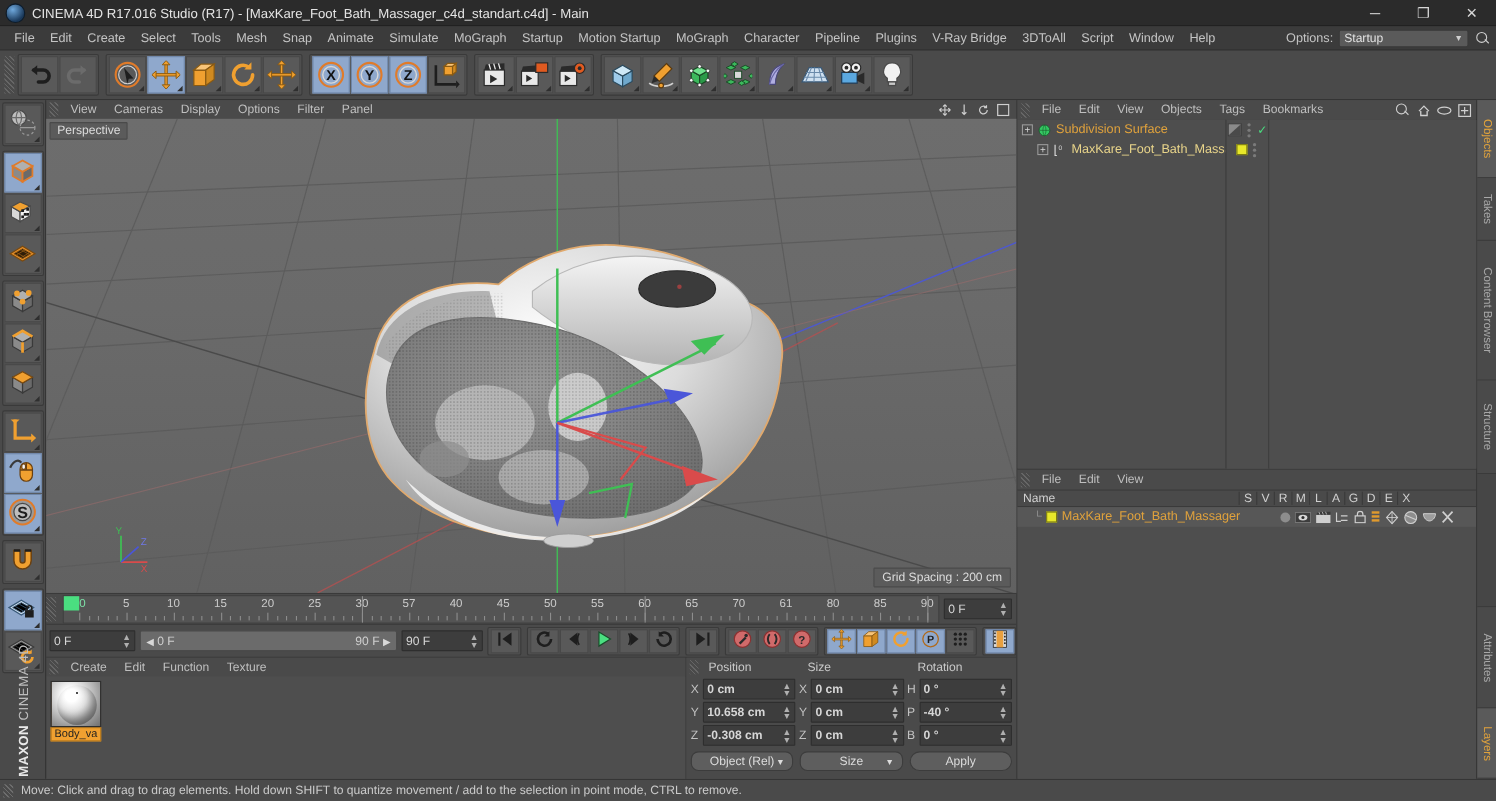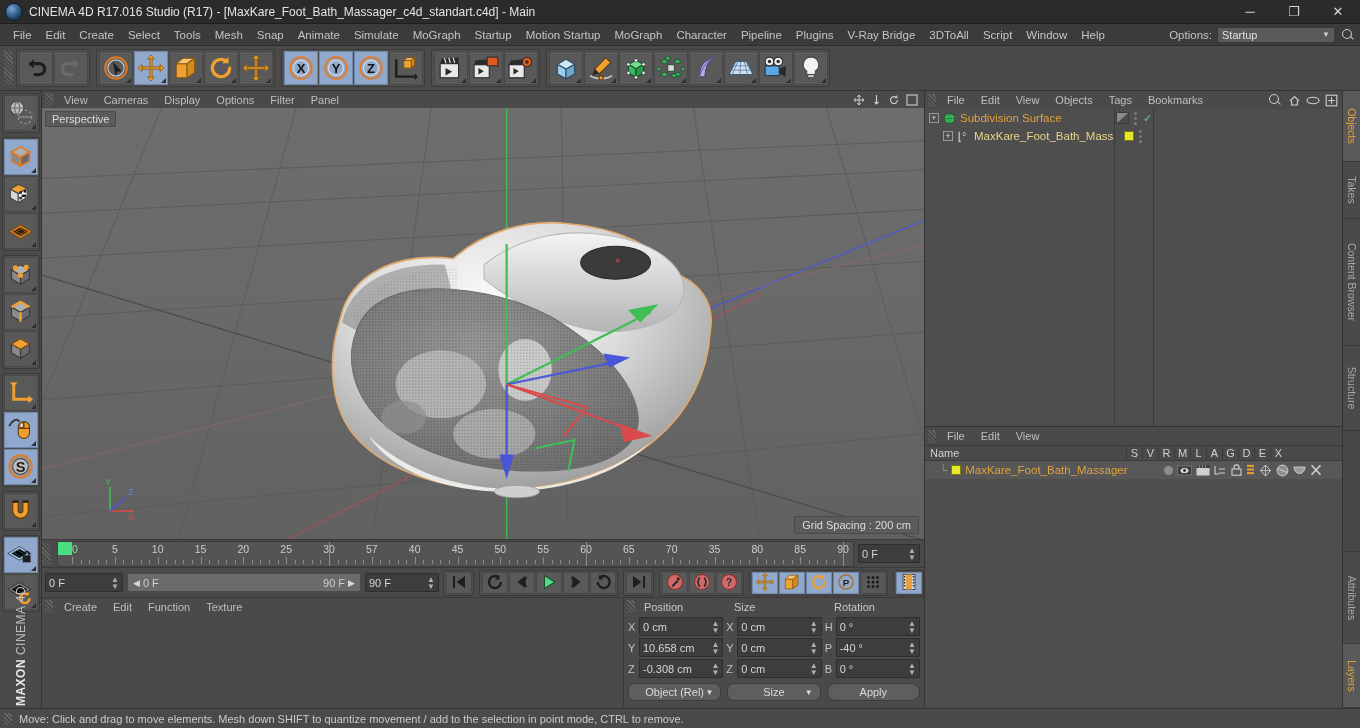--- a/index.html
+++ b/index.html
@@ -168,21 +168,21 @@
   .swatch .name{
     background:#f0a030;color:#1f1f1f;font-size:10px;text-align:center;
     padding:0 1px;border:1px solid #b87a1d;white-space:nowrap;overflow:hidden;
   }
   #coordpane{ width:300px;flex:none;display:flex;flex-direction:column;background:#4a4a4a; }
   #coordhdr{ height:17px;display:flex;align-items:center;padding-left:3px; }
   .chdr{ font-size:11px;color:#c8c8c8; }
   #coordgrid{ padding:2px 4px 0 4px; }
   .crow{ display:flex;align-items:center;margin-bottom:2px; }
   .crow .ax{ width:11px;color:#c2c2c2;font-size:11px;text-align:left;flex:none; }
-  .crow .numfield{ flex:1; }
+  .crow .numfield{ flex:1;font-weight:bold; }
   .crow .gap{ width:3px;flex:none; }
   .btnrow{ display:flex;align-items:center;gap:6px;padding:3px 4px 0 4px; }
   .dropdown{
     flex:1;background:#5e5e5e;border:1px solid #3c3c3c;border-radius:7px;height:18px;
     display:flex;align-items:center;justify-content:center;color:#dcdcdc;font-size:11px;position:relative;
   }
   .dropdown .dc{ position:absolute;right:7px;font-size:8px; }
   .applybtn{
     flex:1;background:#5e5e5e;border:1px solid #3c3c3c;border-radius:9px;height:18px;
     display:flex;align-items:center;justify-content:center;color:#dcdcdc;font-size:11px;
@@ -884,21 +884,21 @@
           <div class="tick" style="left: 579.4px; height: 4px;"></div>
           <div class="tick" style="left: 587.967px; height: 4px;"></div>
           <div class="tick" style="left: 596.533px; height: 4px;"></div>
           <div class="tick" style="left: 605.1px; height: 4px;"></div>
           <div class="lbl" style="left: 613.667px;">70</div>
           <div class="tick" style="left: 613.667px; height: 7px;"></div>
           <div class="tick" style="left: 622.233px; height: 4px;"></div>
           <div class="tick" style="left: 630.8px; height: 4px;"></div>
           <div class="tick" style="left: 639.367px; height: 4px;"></div>
           <div class="tick" style="left: 647.933px; height: 4px;"></div>
-          <div class="lbl" style="left: 656.5px;">35</div>
+          <div class="lbl" style="left: 656.5px;">61</div>
           <div class="tick" style="left: 656.5px; height: 7px;"></div>
           <div class="tick" style="left: 665.067px; height: 4px;"></div>
           <div class="tick" style="left: 673.633px; height: 4px;"></div>
           <div class="tick" style="left: 682.2px; height: 4px;"></div>
           <div class="tick" style="left: 690.767px; height: 4px;"></div>
           <div class="lbl" style="left: 699.333px;">80</div>
           <div class="tick" style="left: 699.333px; height: 7px;"></div>
           <div class="tick" style="left: 707.9px; height: 4px;"></div>
           <div class="tick" style="left: 716.467px; height: 4px;"></div>
           <div class="tick" style="left: 725.033px; height: 4px;"></div>
@@ -1074,20 +1074,29 @@
     <div id="bottom">
       <div id="matpane">
         <div id="matmenu">
           <div class="grip" style="height:13px;width:8px;"></div>
           <div id="mat-menu-items" style="display:flex;">
               <div class="vpm">Create</div>
               <div class="vpm">Edit</div>
               <div class="vpm">Function</div>
               <div class="vpm">Texture</div>
             </div>
+        </div>
+        <div id="matbody">
+          <div class="swatch">
+            <div class="thumb">
+              <div class="ball"></div>
+              <div class="dot"></div>
+            </div>
+            <div class="name">Body_va</div>
+          </div>
         </div>
       </div>
 
       <div id="coordpane">
         <div id="coordhdr">
           <div class="grip" style="height:13px;width:8px;"></div>
           <div class="chdr" style="width:96px;padding-left:6px;">Position</div>
           <div class="chdr" style="width:100px;">Size</div>
           <div class="chdr">Rotation</div>
         </div>
@@ -1342,14 +1351,14 @@
           <div class="vtab act" style="height: 64px;">
             <span>Layers</span>
           </div>
         </div>
     </div>
   </div>
 </div>
 
 <div id="status">
   <div class="sgrip"></div>
-  <span>Move: Click and drag to move elements. Mesh down SHIFT to quantize movement / add to the selection in point mode, CTRL to remove.</span>
+  <span>Move: Click and drag to drag elements. Hold down SHIFT to quantize movement / add to the selection in point mode, CTRL to remove.</span>
 </div>
 
 </body></html>

